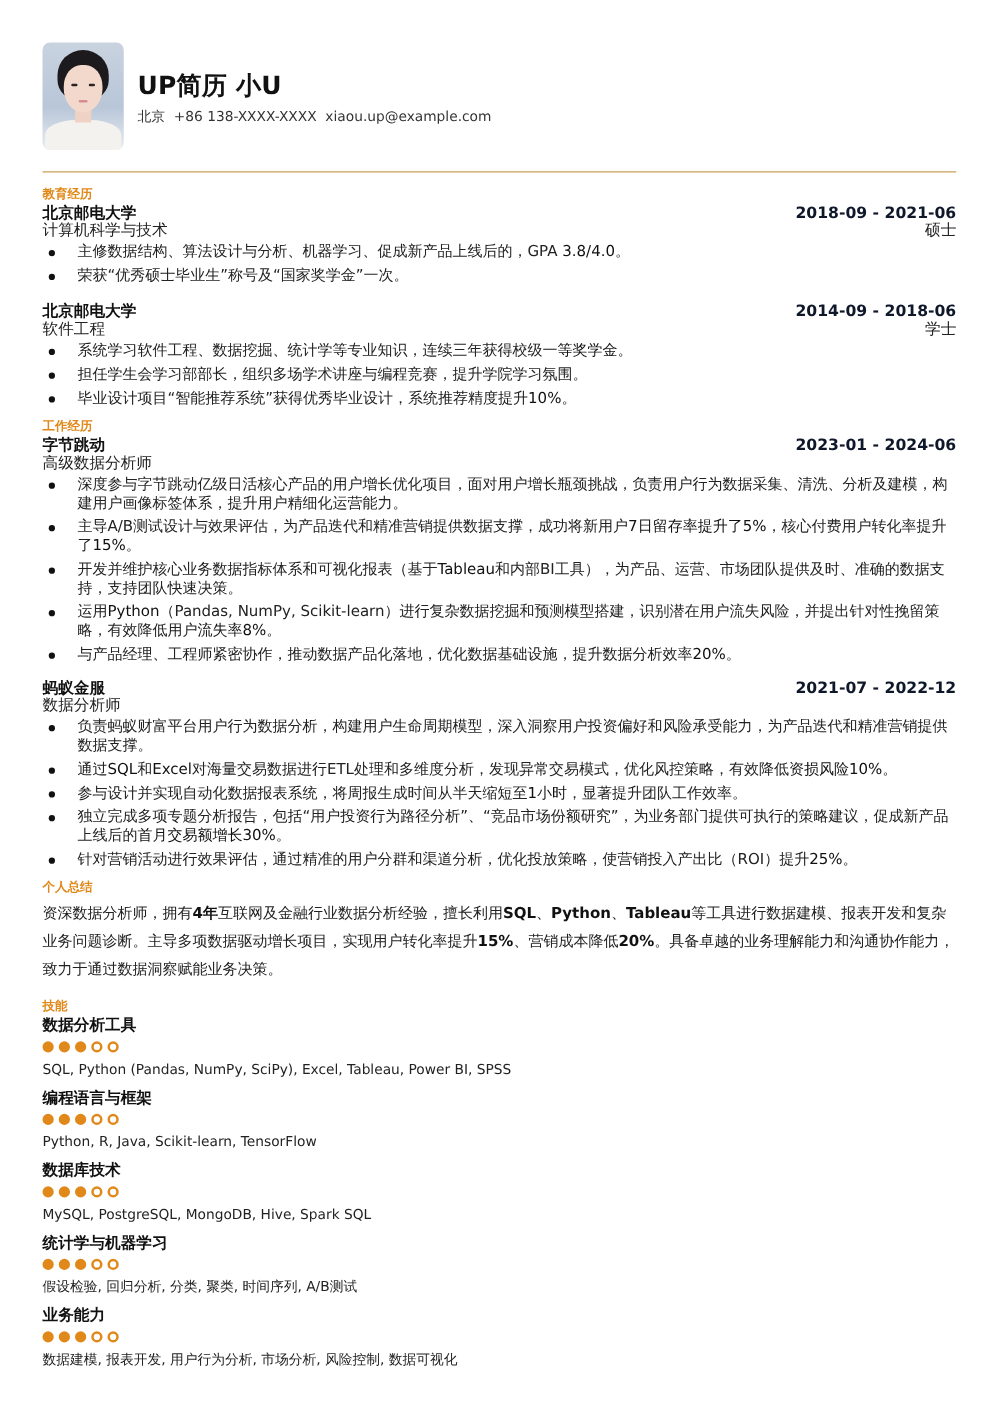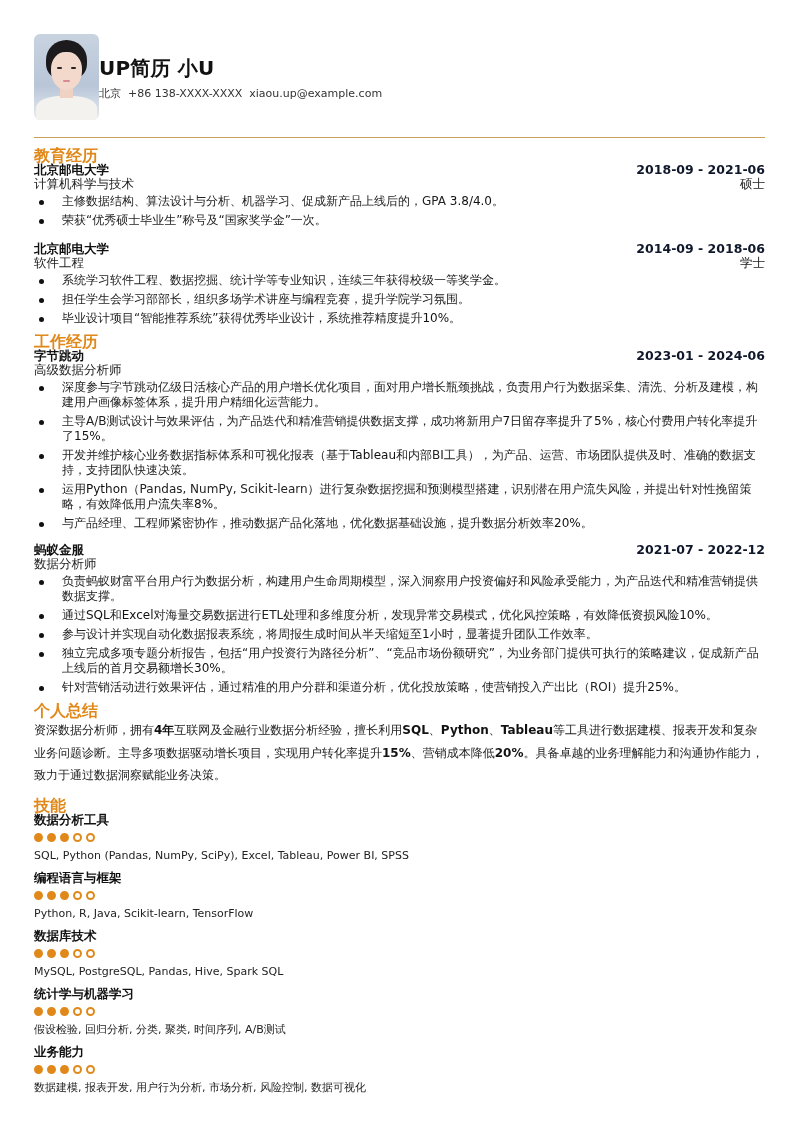--- a/index.html
+++ b/index.html
@@ -17,28 +17,28 @@
       background: linear-gradient(180deg, #c9d3e0 0%, #b8c6d8 60%, #e9edf2 100%);
       position: relative; flex-shrink: 0;
     }
     .photo .hair { position: absolute; left: 12px; top: 6px; width: 41px; height: 40px; background: #1c1a1d; border-radius: 50% 50% 40% 40%; }
     .photo .face { position: absolute; left: 17px; top: 18px; width: 31px; height: 38px; background: #f3d9cc; border-radius: 45% 45% 50% 50%; }
     .photo .eye-l, .photo .eye-r { position: absolute; top: 33px; width: 5px; height: 2px; background: #2b2224; border-radius: 2px; }
     .photo .eye-l { left: 23px; } .photo .eye-r { left: 37px; }
     .photo .lips { position: absolute; left: 29px; top: 46px; width: 7px; height: 2px; background: #d88b92; border-radius: 2px; }
     .photo .neck { position: absolute; left: 26px; top: 54px; width: 13px; height: 10px; background: #efd2c4; }
     .photo .body { position: absolute; left: 2px; top: 62px; width: 61px; height: 30px; background: #f4f2ef; border-radius: 40% 40% 0 0; }
-    .head-text { margin-left: 0; padding-top: 2px; }
+    .head-text { margin-left: 11px; padding-top: 2px; }
     .name { font-size: 20px; font-weight: bold; color: #111111; letter-spacing: 0.2px; line-height: 24px; }
     .contacts { margin-top: 7px; font-size: 11px; color: #333333; display: flex; gap: 7px; line-height: 14px; }
 
     .divider { margin-top: 17px; height: 1px; background: #c9a05a; width: 731px; }
 
     
-    .section-title { color: #e0891a; font-size: 16px; font-weight: bold; line-height: 14px; }
+    .section-title { color: #e0891a; font-size: 10px; font-weight: bold; line-height: 14px; }
     .sec-edu { margin-top: 11px; }
     .entry-row { display: flex; justify-content: space-between; align-items: flex-start; }
     .entry-title { font-size: 12.5px; font-weight: bold; color: #111; line-height: 14px; }
     .entry-sub { font-size: 12.5px; color: #222; line-height: 14px; }
     .entry-date { font-size: 12.5px; font-weight: bold; color: #0f172a; line-height: 14px; text-align: center; }
     .entry-degree { font-size: 12.5px; color: #222; line-height: 14px; text-align: right; }
     .right-col { text-align: right; }
     ul.bullets { list-style: none; margin-top: 3px; }
     ul.bullets li {
       position: relative; padding-left: 28px; font-size: 12px; line-height: 15px;
@@ -204,21 +204,21 @@
 
     <div class="skill">
       <div class="skill-cat">数据库技术</div>
       <div class="dots">
         <span class="dot"></span>
         <span class="dot"></span>
         <span class="dot"></span>
         <span class="dot empty"></span>
         <span class="dot empty"></span>
       </div>
-      <div class="skill-items">MySQL, PostgreSQL, Pandas, Hive, Spark SQL</div>
+      <div class="skill-items">MySQL, PostgreSQL, MongoDB, Hive, Spark SQL</div>
     </div>
 
     <div class="skill">
       <div class="skill-cat">统计学与机器学习</div>
       <div class="dots">
         <span class="dot"></span>
         <span class="dot"></span>
         <span class="dot"></span>
         <span class="dot empty"></span>
         <span class="dot empty"></span>

